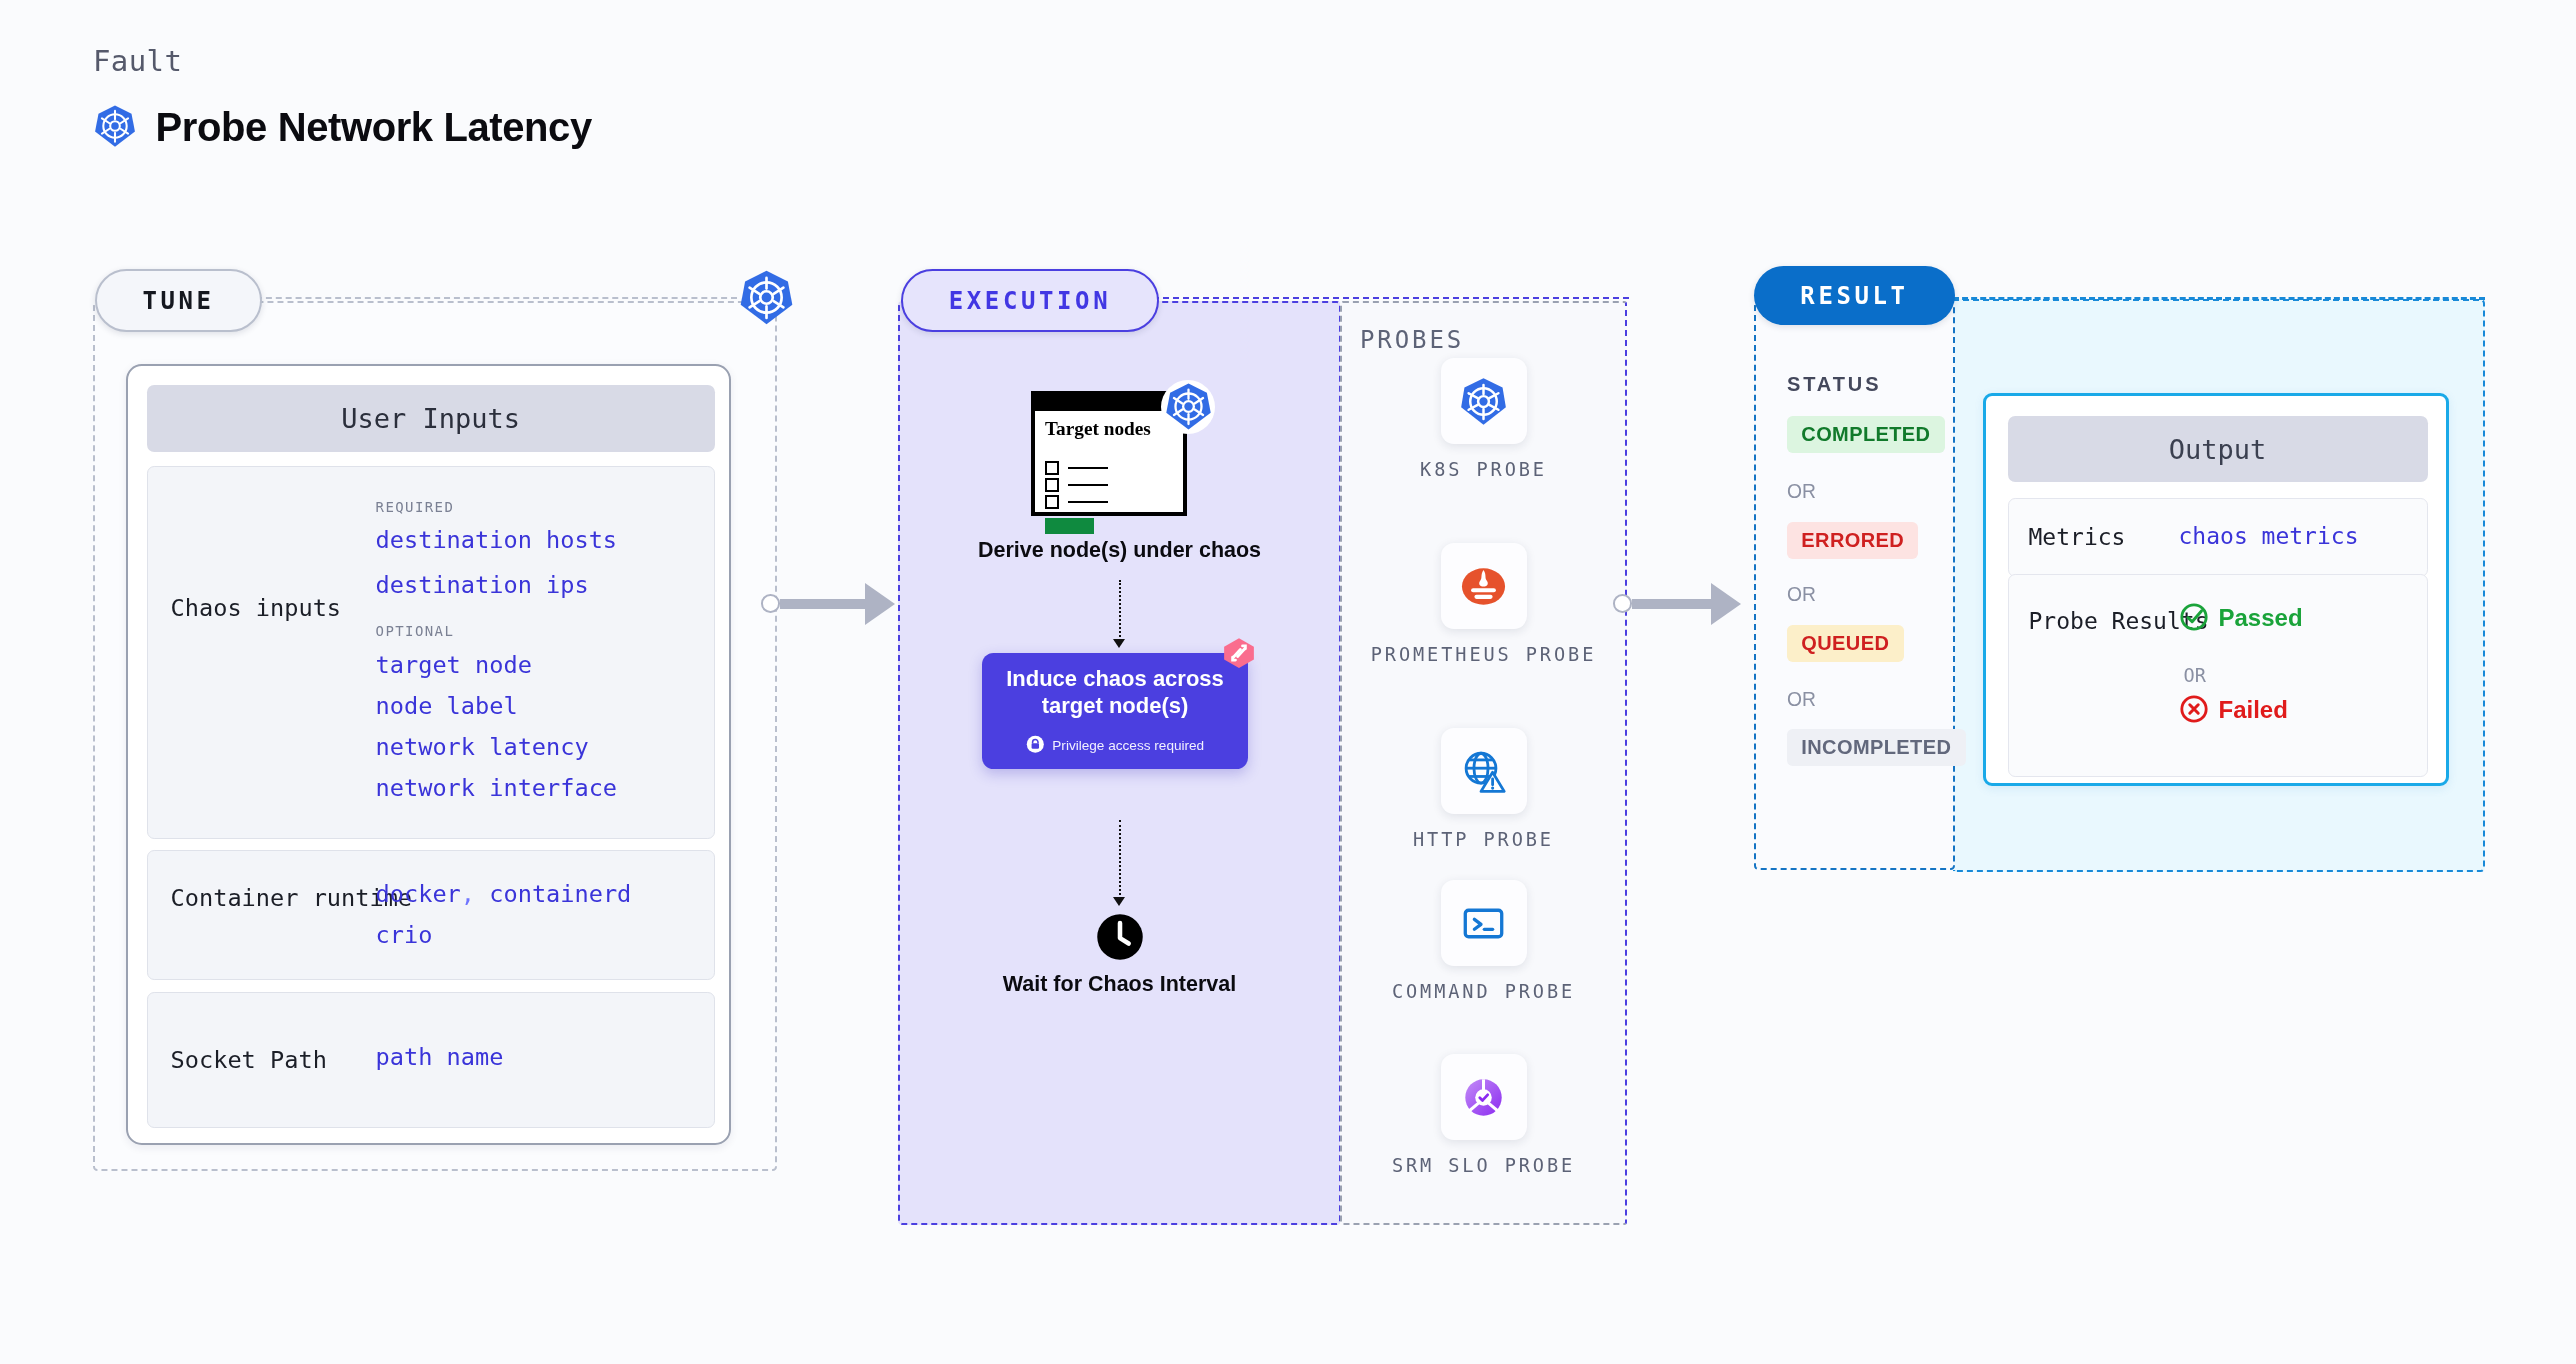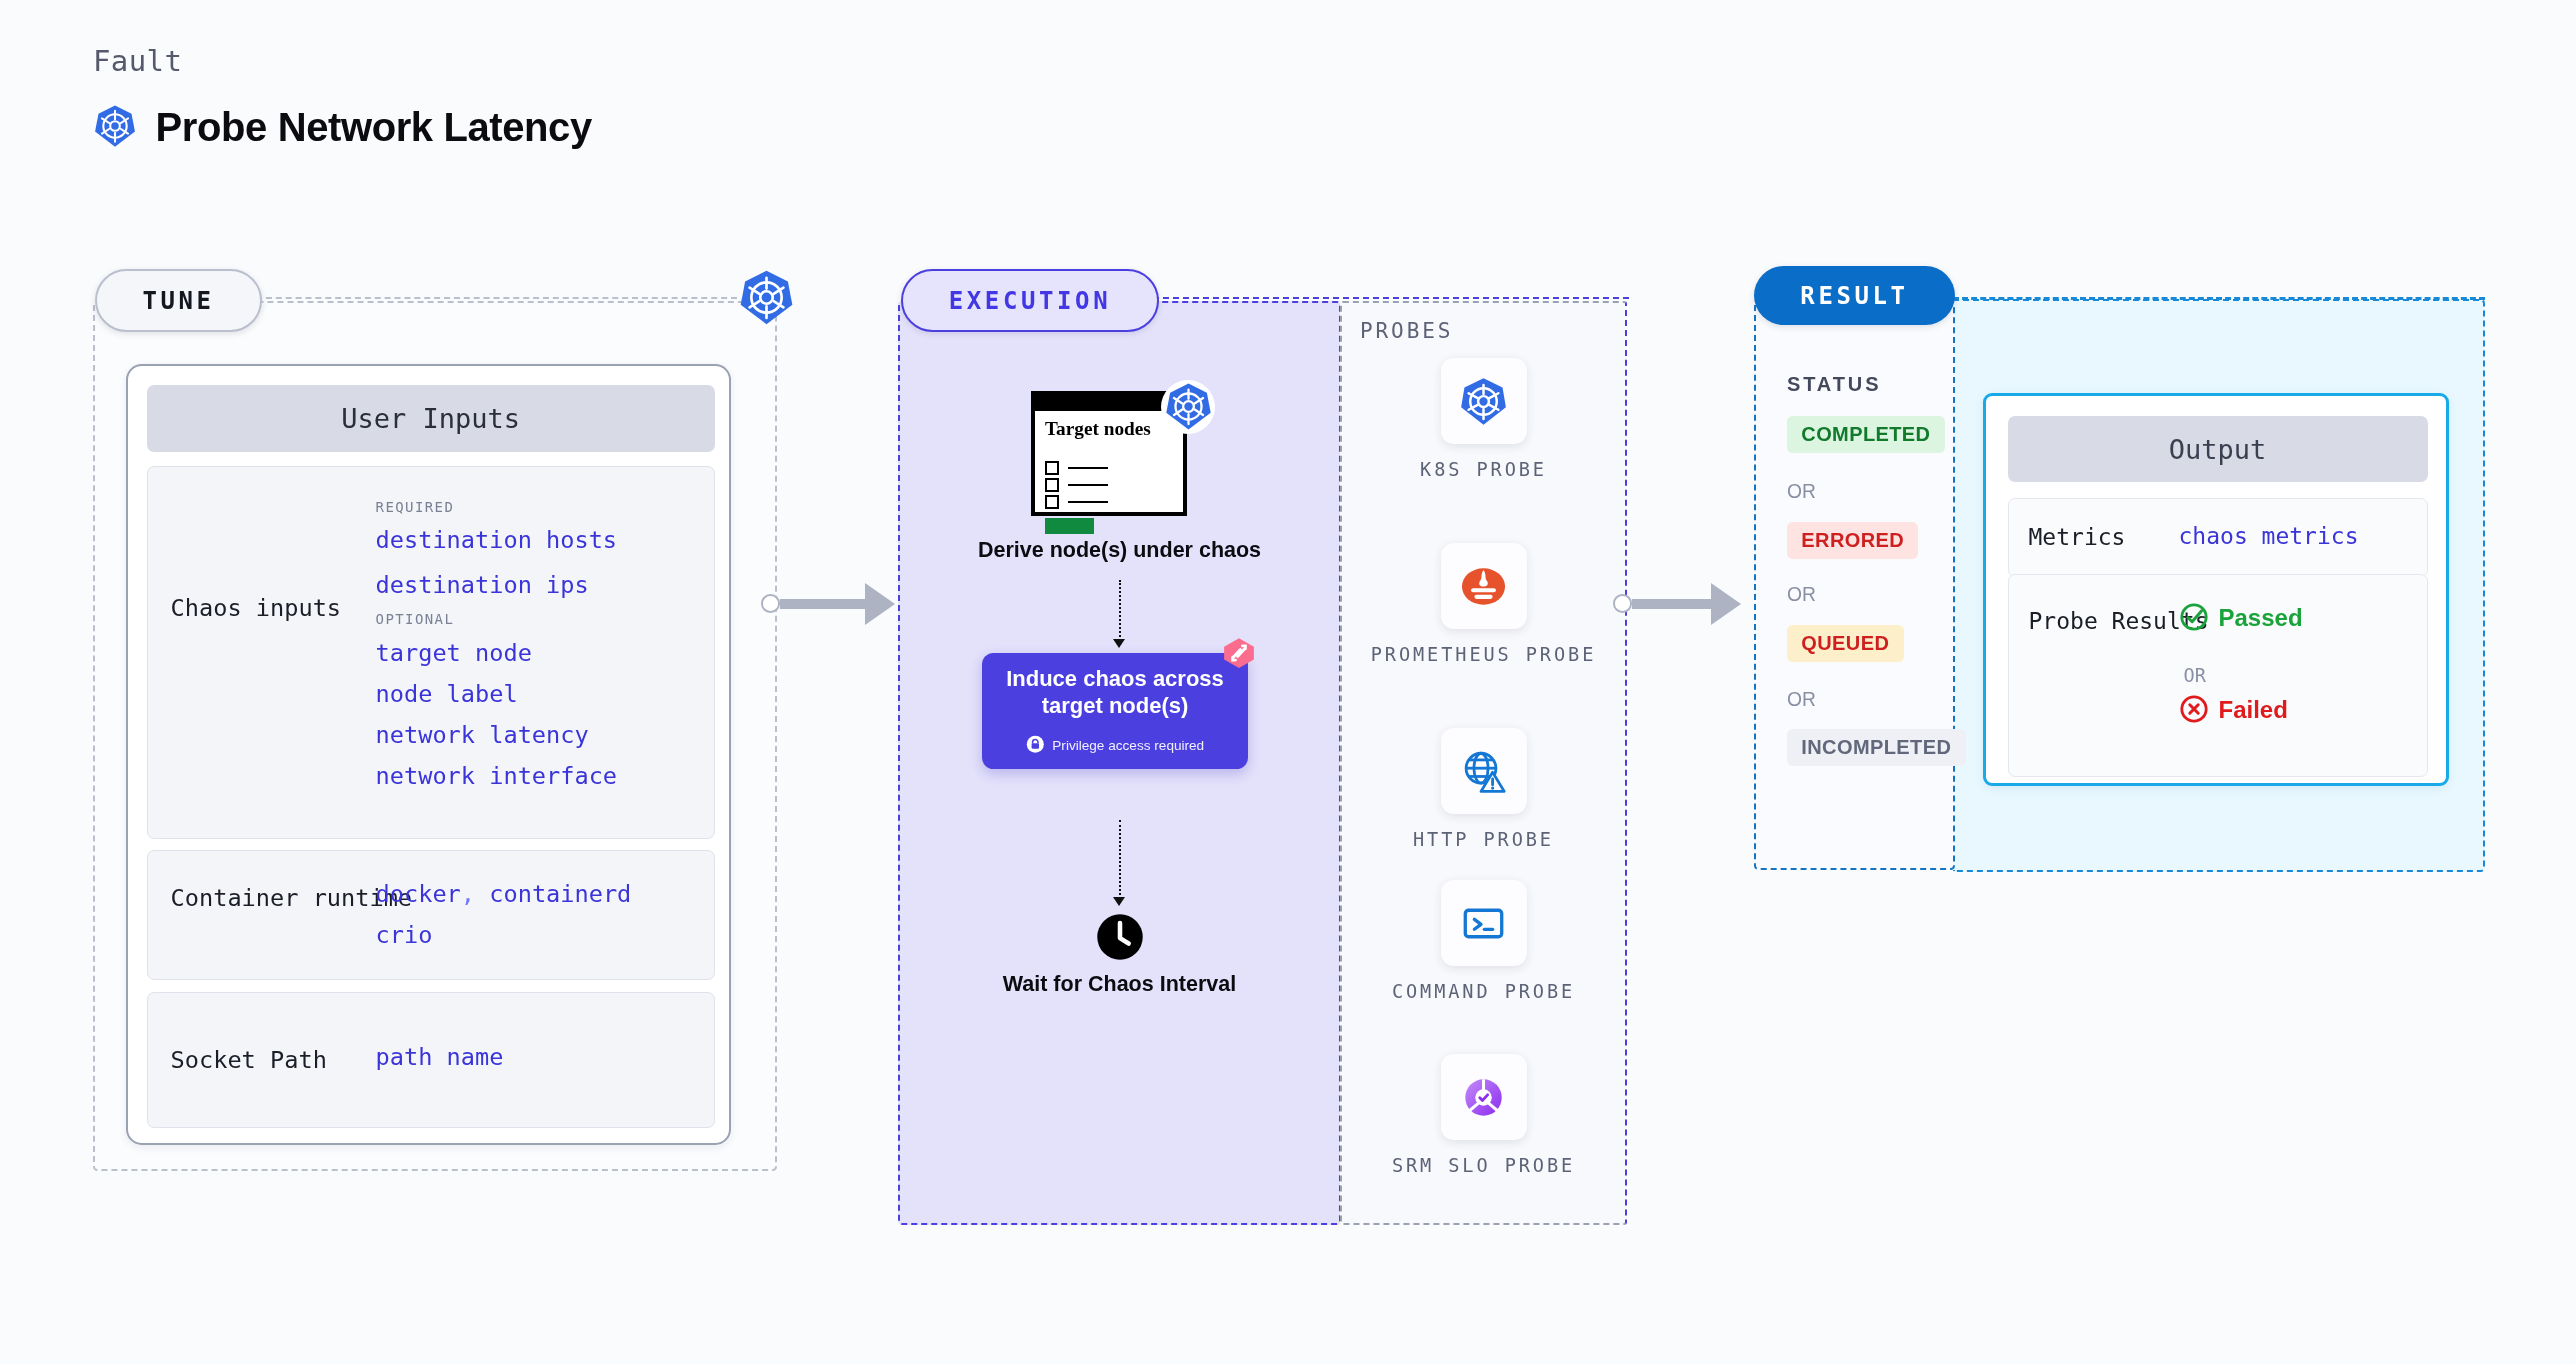--- a/index.html
+++ b/index.html
@@ -55,22 +55,22 @@
   #exec-frame{left:898px;top:301px;width:443px;height:924px;
     border:2.1px dashed #4b3fe0;border-radius:4.3px;background:#e4e2fb;}
   #exec-badge{left:901px;top:269px;width:254px;height:59px;background:#e6e4fc;
     border:2.1px solid #4b3fe0;color:#4237e3;font-size:24px;}
   #exec-dash{position:absolute;left:1153px;top:297px;width:476px;height:0;
     border-top:2.9px dashed #4b3fe0;z-index:2;}
 
   #probes-frame{position:absolute;left:1340px;top:301px;width:287px;height:924px;
     border:2.1px dashed #9aa1b1;border-right:2.1px dashed #4b3fe0;border-radius:2.9px;
     background:#f8f9fc;box-sizing:border-box;}
-  #probes-label{position:absolute;left:1360px;top:319px;font-family:"DejaVu Sans Mono",monospace;
-    font-size:21px;color:#5d6377;letter-spacing:2.9px;}
+  #probes-label{position:absolute;left:1360px;top:326px;font-family:"DejaVu Sans Mono",monospace;
+    font-size:24px;color:#5d6377;letter-spacing:2.9px;}
   .probe-item{position:absolute;left:1340px;width:287px;display:flex;flex-direction:column;align-items:center;}
   .probe-tile{width:86px;height:86px;background:#fdfdff;border-radius:13px;
     box-shadow:0 2.9px 10px rgba(30,35,70,.10);display:flex;align-items:center;justify-content:center;}
   .probe-name{margin-top:13px;font-family:"DejaVu Sans Mono",monospace;font-size:18.6px;color:#5d6377;
     letter-spacing:2.9px;text-align:center;line-height:1.35;}
 
   
   #flow{position:absolute;left:898px;top:301px;width:443px;height:924px;}
   #node-card-wrap{position:absolute;left:133px;top:90px;width:179px;height:129px;}
   #node-card{width:156px;height:125px;background:#fff;border:4.3px solid #000;box-sizing:border-box;position:relative;}
@@ -194,21 +194,21 @@
 </span>
 
 <div id="user-inputs-card">
   <div id="user-inputs-header">User Inputs</div>
 
   <div class="input-group" id="grp-chaos">
     <div class="grp-label" style="top:126px">Chaos inputs</div>
     <div class="grp-values" style="top:31.5px">
       <div class="sub-head">REQUIRED</div>
       <div class="val">destination hosts</div>
-      <div class="val" style="margin-bottom:12px">destination ips</div>
+      <div class="val" style="margin-bottom:24px">destination ips</div>
       <div class="sub-head">OPTIONAL</div>
       <div class="val tight">target node</div>
       <div class="val tight">node label</div>
       <div class="val tight">network latency</div>
       <div class="val tight">network interface</div>
     </div>
   </div>
 
   <div class="input-group" id="grp-runtime">
     <div class="grp-label" style="top:31.5px">Container runtime</div>

